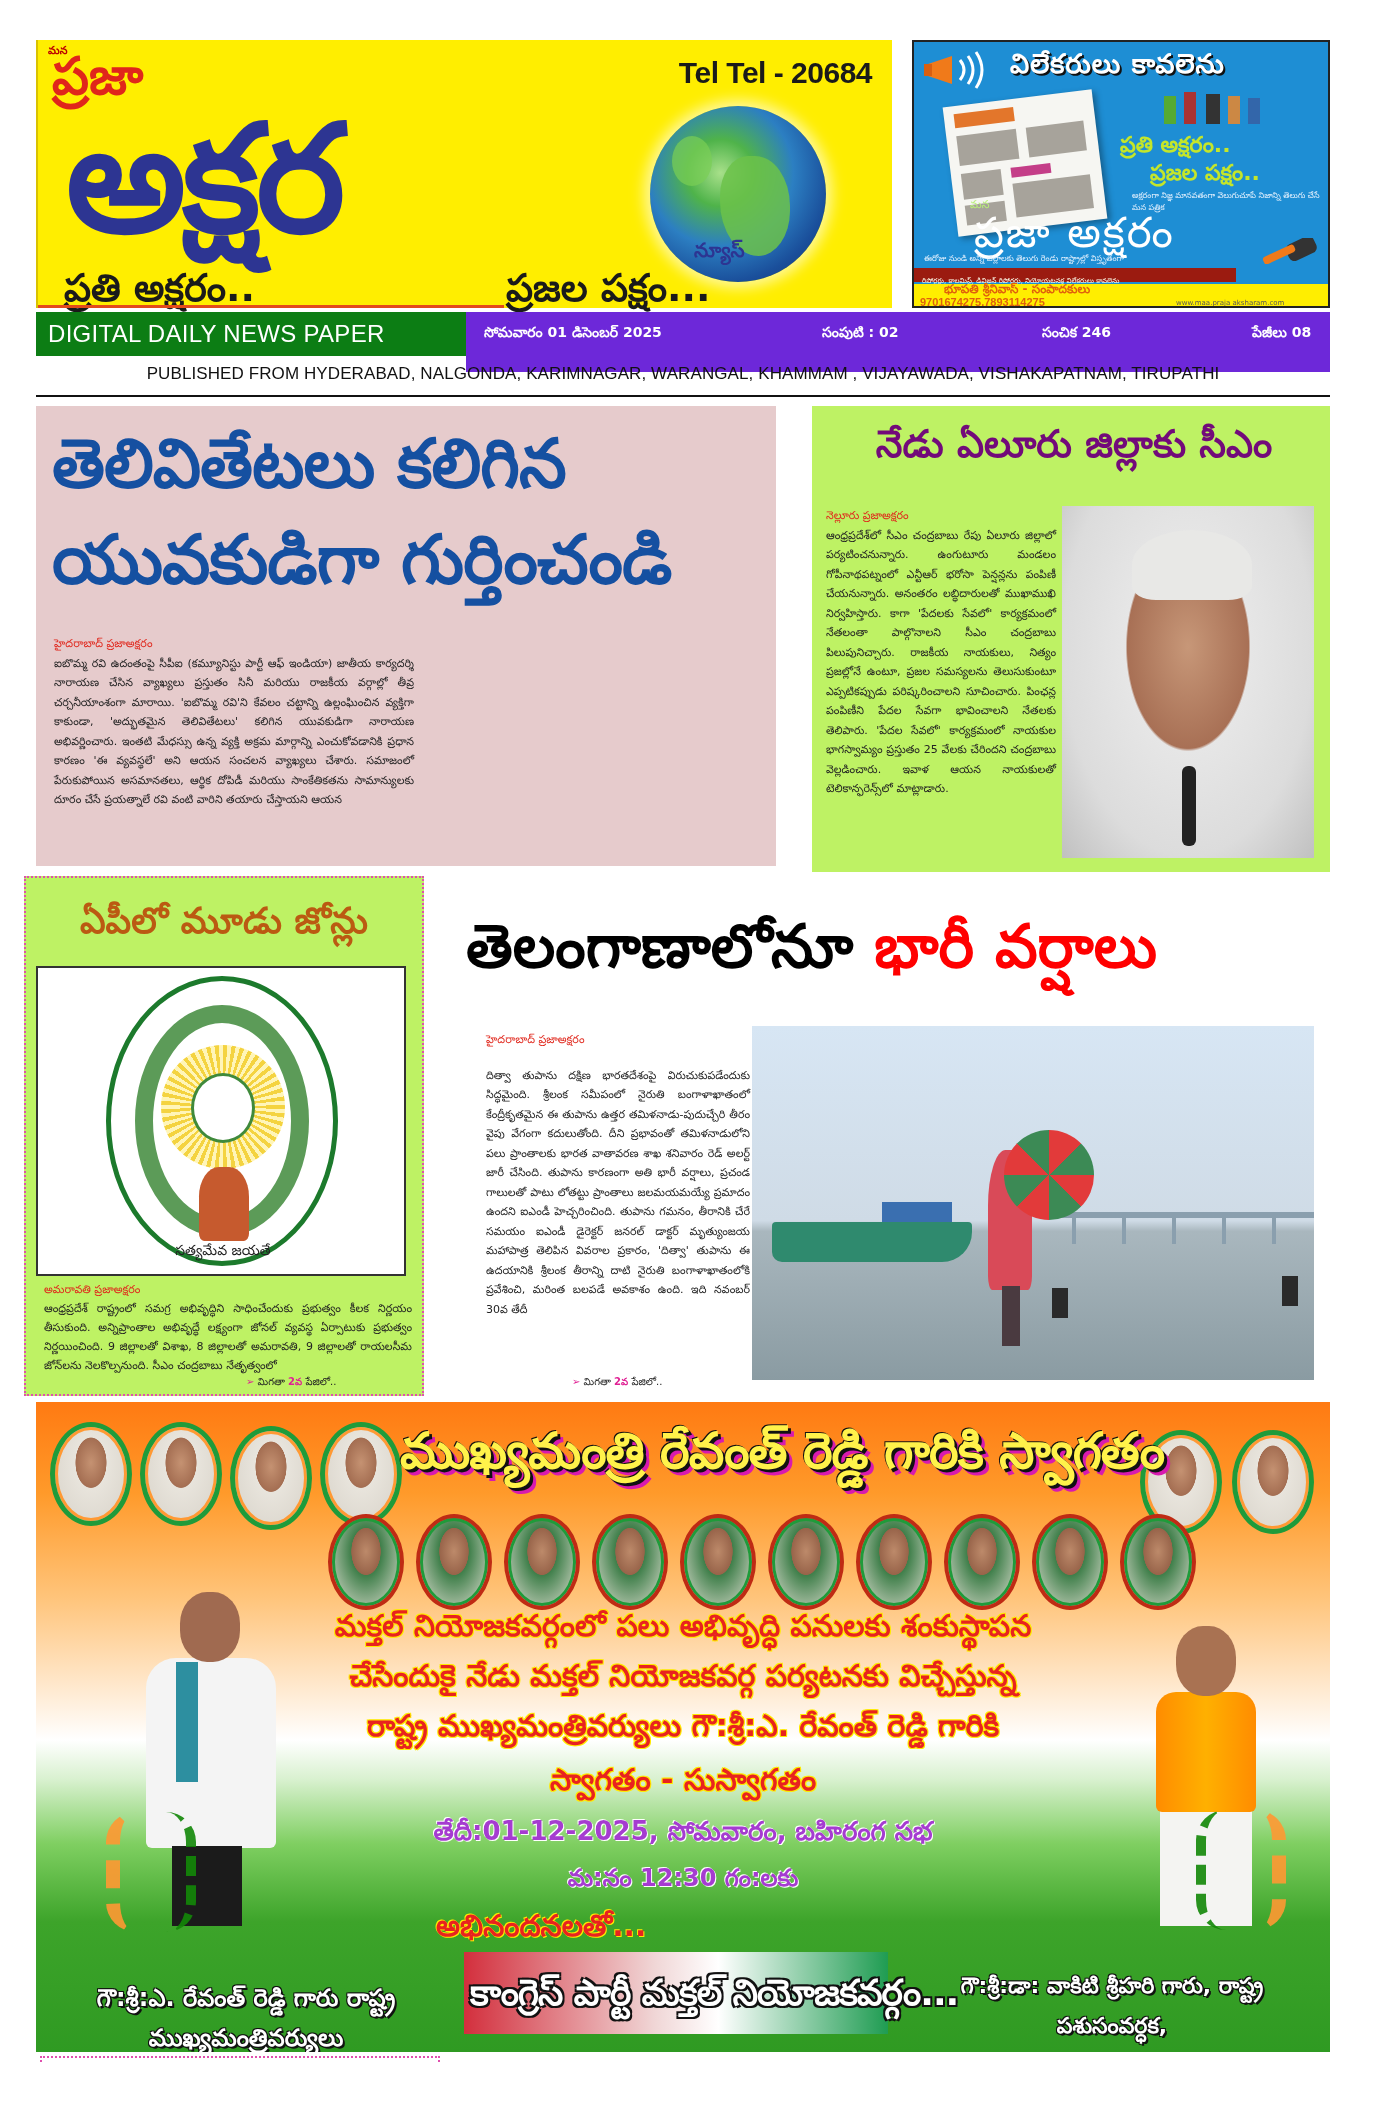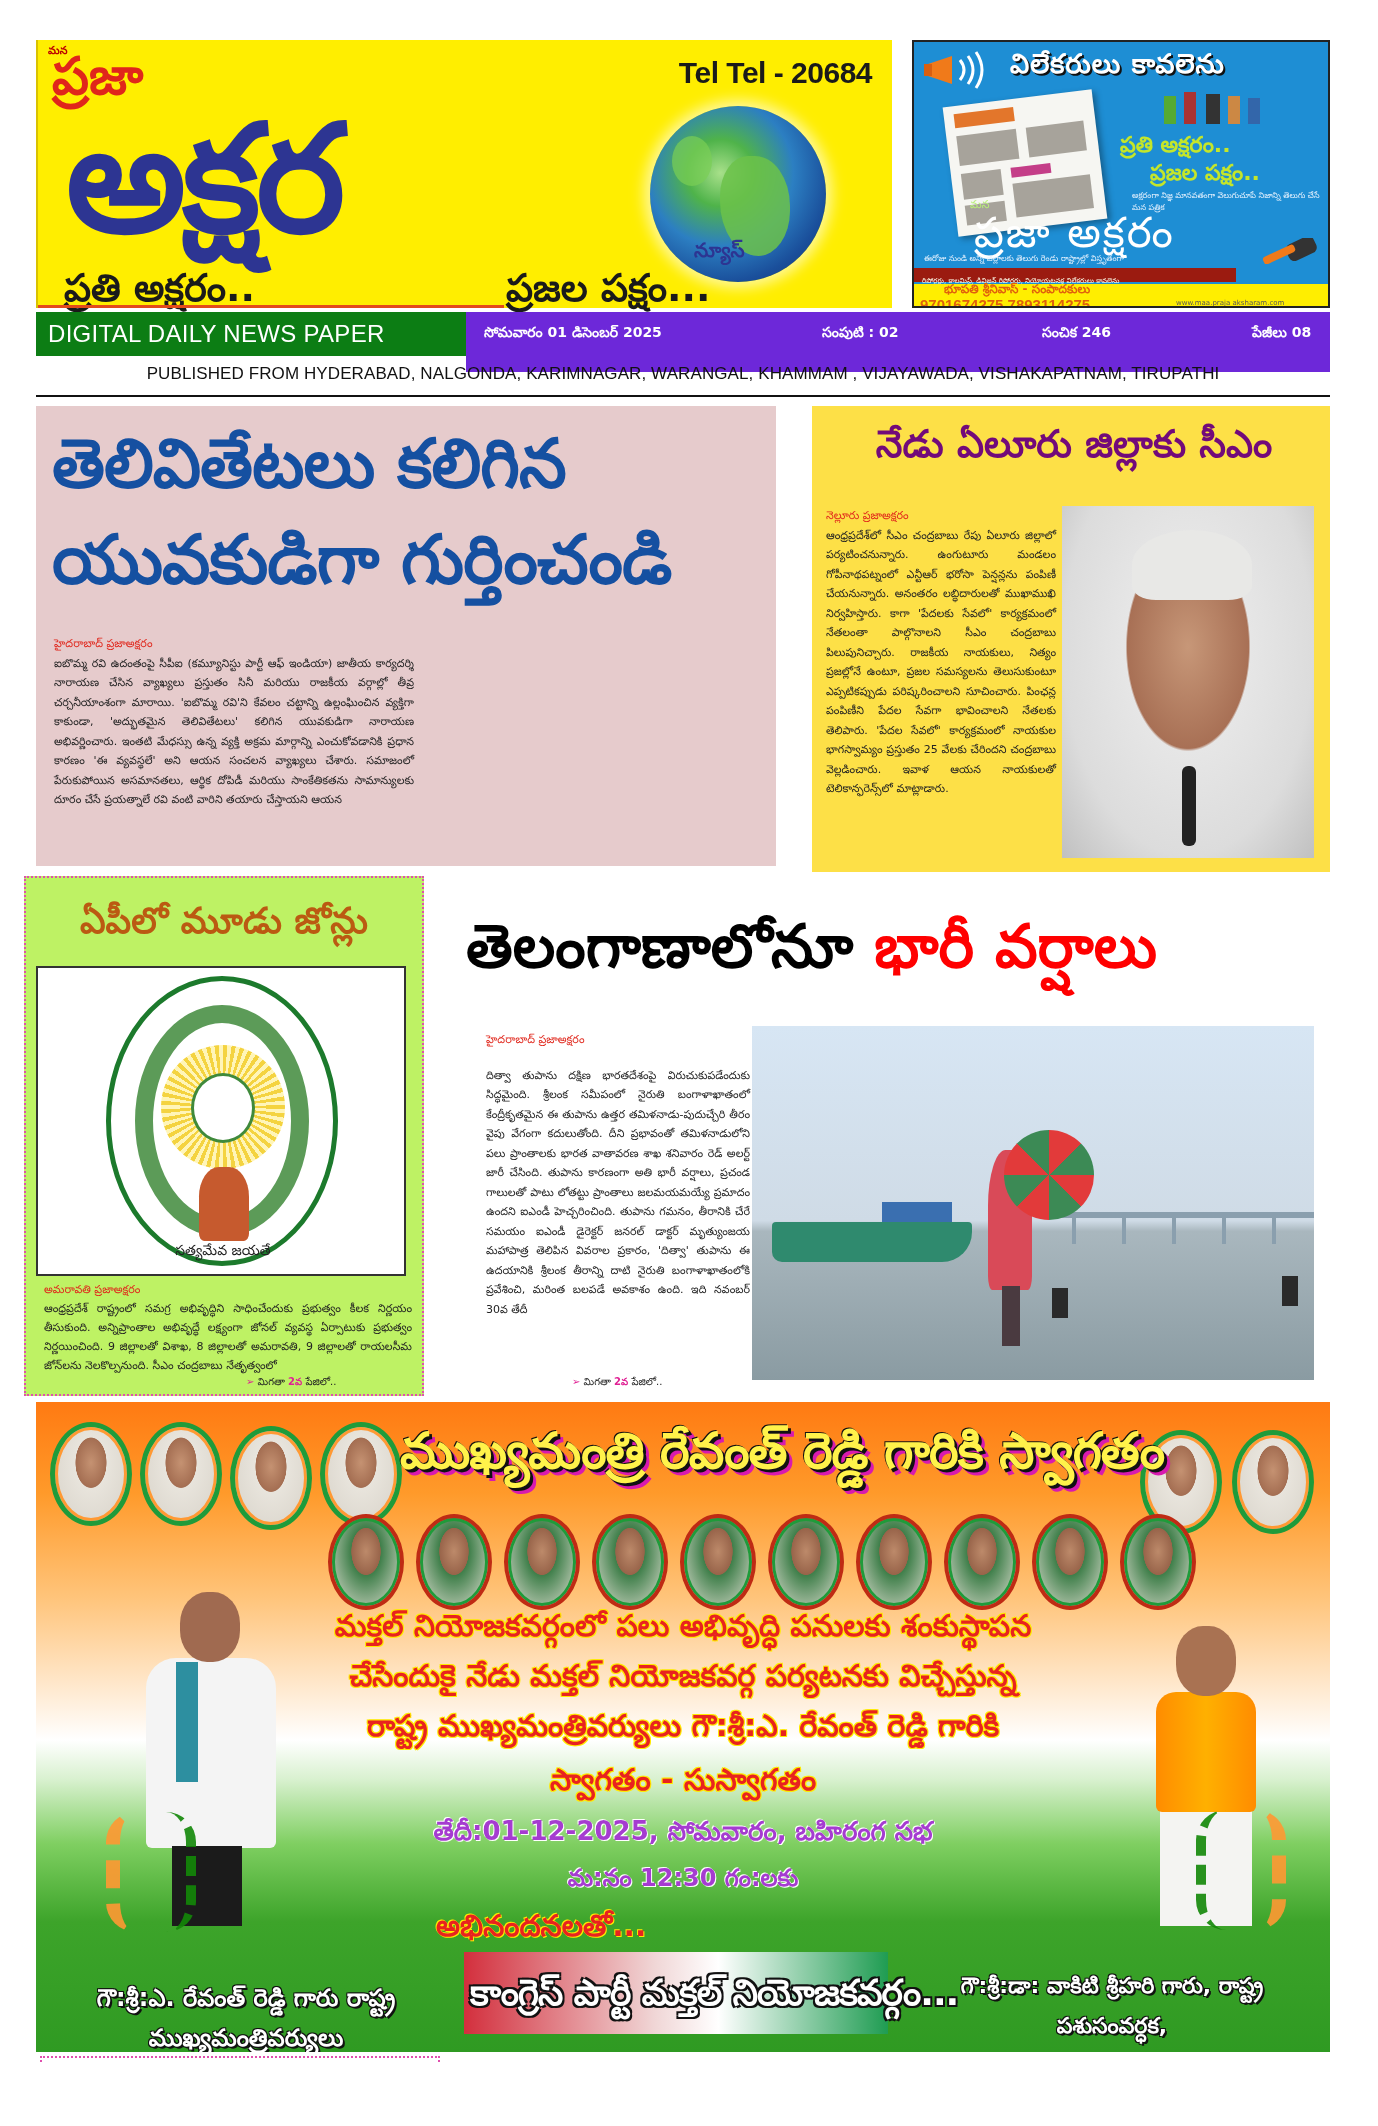--- a/index.html
+++ b/index.html
@@ -33,21 +33,21 @@
   .ad-slogan1 { left: 206px; top: 90px; font-size: 22px; font-weight: bold; color: #c4e62a; }
   .ad-slogan2 { left: 236px; top: 118px; font-size: 22px; font-weight: bold; color: #c4e62a; }
   .ad-smallblur { left: 218px; top: 148px; font-size: 8px; color: #e8f3ff; width: 190px; line-height: 12px; }
   .ad-mana { left: 56px; top: 156px; font-size: 11px; color: #b9f07a; }
   .ad-brand { left: 60px; top: 166px; font-size: 42px; color: #fff; letter-spacing: 2px; }
   .ad-line { left: 10px; top: 212px; font-size: 8px; color: #e8f3ff; }
   .ad-redbar { left: 0; top: 226px; width: 322px; height: 14px; background: #9b1b10; }
   .ad-redbar span { font-size: 7px; color: #ffe; padding-left: 8px; }
   .ad-yellow { left: 0; top: 242px; width: 418px; height: 26px; background: #ffee00; }
   .ad-editor { left: 30px; top: 240px; font-size: 12px; color: #e0600c; font-weight: bold; }
-  .ad-phone { left: 6px; top: 254px; font-size: 15px; color: #e0600c; font-weight: bold; font-family: "Liberation Sans", sans-serif; }
+  .ad-phone { left: 6px; top: 254px; font-size: 11px; color: #e0600c; font-weight: bold; font-family: "Liberation Sans", sans-serif; }
   .ad-url { left: 262px; top: 257px; font-size: 7px; color: #555; }
   .ad-mic { left: 346px; top: 196px; width: 60px; height: 26px; }
 
   
   .infobar-green { left: 36px; top: 312px; width: 430px; height: 44px; background: #0c7d14; }
   .infobar-green span { position: absolute; left: 12px; top: 8px; font-family: "Liberation Sans", sans-serif; font-size: 24px; color: #fff; letter-spacing: 0.3px; }
   .infobar-red { left: 466px; top: 312px; width: 864px; height: 60px; background: #6d28d9; }
   .infobar-red span { position: absolute; top: 12px; font-size: 14px; font-weight: bold; color: #fff; }
   .publine { left: 36px; top: 364px; width: 1294px; text-align: center; font-family: "Liberation Sans", sans-serif; font-size: 17px; color: #111; letter-spacing: 0.1px; }
   .rule { left: 36px; top: 395px; width: 1294px; height: 2px; background: #111; }
@@ -57,21 +57,21 @@
   .s1-head { left: 16px; top: 10px; width: 720px; font-size: 68px; font-weight: bold; color: #1550a1; line-height: 96px; letter-spacing: -1px; }
   .s1-body { left: 18px; top: 228px; width: 360px; font-size: 11px; line-height: 19.5px; color: #222; text-align: justify; }
   .dateline { color: #e0261b; display: block; }
   .s1-photo { left: 376px; top: 230px; width: 352px; height: 234px; background: linear-gradient(180deg,#2a3570 0%, #2a3570 42%, #e7e7e7 42%, #e7e7e7 50%, #c9c4c0 100%); overflow: hidden; }
   .s1-banner-txt { left: 6px; top: 0; font-family: "Liberation Sans", sans-serif; font-weight: bold; color: #f5e52a; font-size: 34px; letter-spacing: 2px; }
   .s1-banner-txt2 { left: 0; top: 50px; font-family: "Liberation Sans", sans-serif; font-weight: bold; color: #f2f2f2; font-size: 34px; letter-spacing: 2px; }
   .s1-person { left: 150px; top: 24px; width: 210px; height: 220px; border-radius: 48% 48% 10% 10%; background: radial-gradient(ellipse at 50% 30%, #b88468 0%, #8f5f48 36%, #f2f1ee 37%, #f2f1ee 100%); }
   .s1-red { left: 0; top: 150px; width: 60px; height: 84px; background: #c21f1f; }
 
   
-  .story2 { left: 812px; top: 406px; width: 518px; height: 466px; background: #fde047; }
+  .story2 { left: 812px; top: 406px; width: 518px; height: 466px; background: #bef264; }
   .s2-head { left: 12px; top: 16px; width: 500px; text-align: center; font-size: 38px; font-weight: bold; color: #720a7a; }
   .s2-body { left: 14px; top: 100px; width: 230px; font-size: 11px; line-height: 19.5px; color: #222; text-align: justify; }
   .s2-photo { left: 250px; top: 100px; width: 252px; height: 352px; background: radial-gradient(ellipse at 50% 40%, #c79778 0%, #a87055 34%, #e6e6e6 35%, #dcdcdc 70%, #c0c0c0 100%); overflow: hidden; }
   .s2-hair { left: 70px; top: 24px; width: 120px; height: 70px; border-radius: 50% 50% 20% 20%; background: #e8e8e6; }
   .s2-mic { left: 120px; top: 260px; width: 14px; height: 80px; background: #222; border-radius: 6px; }
 
   
   .story3 { left: 24px; top: 876px; width: 400px; height: 520px; border: 2px dotted #e04fae; background: #bef264; text-decoration: underline; }
   .s3-head { left: 0; top: 22px; width: 396px; text-align: center; font-size: 36px; font-weight: bold; color: #bb5a12; }
   .s3-emblem { left: 10px; top: 88px; width: 370px; height: 310px; border: 2px solid #333; background: #fff; }

